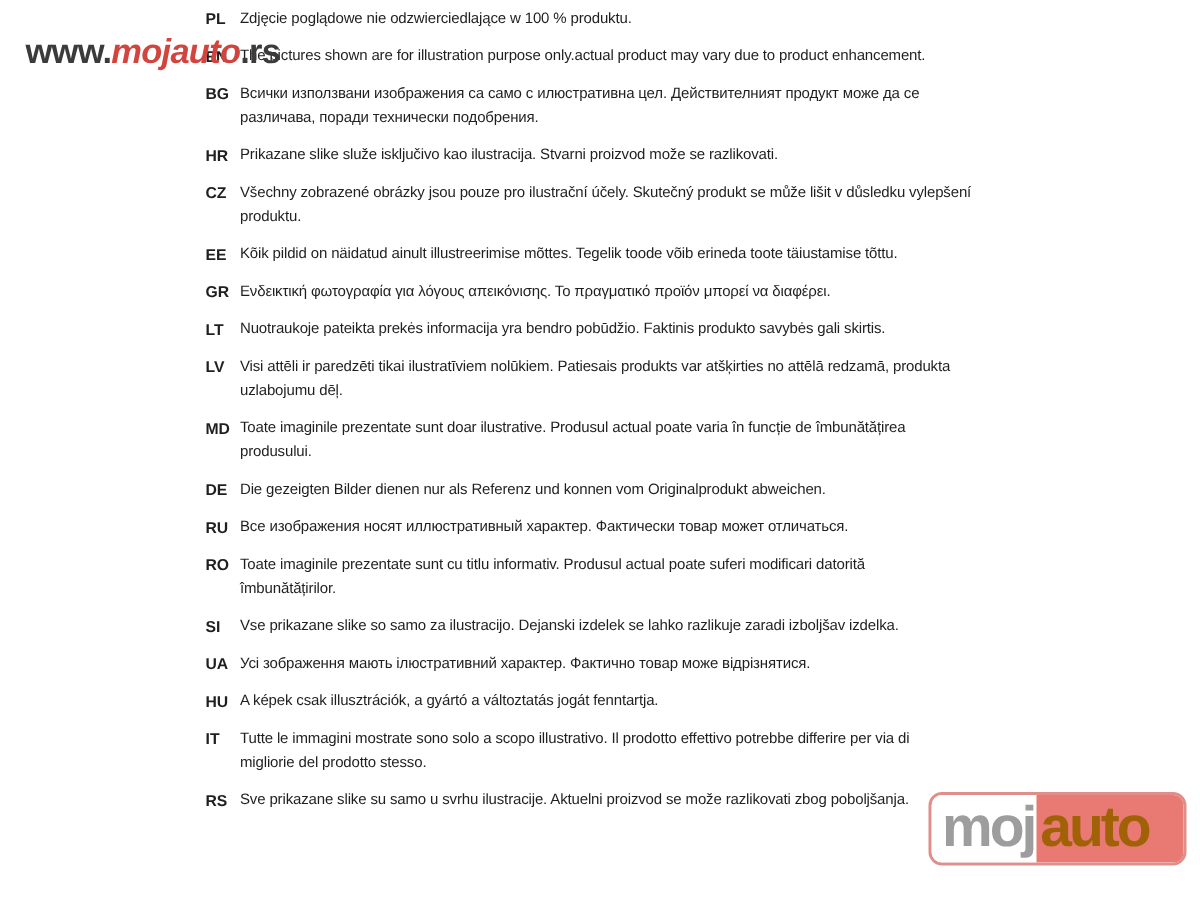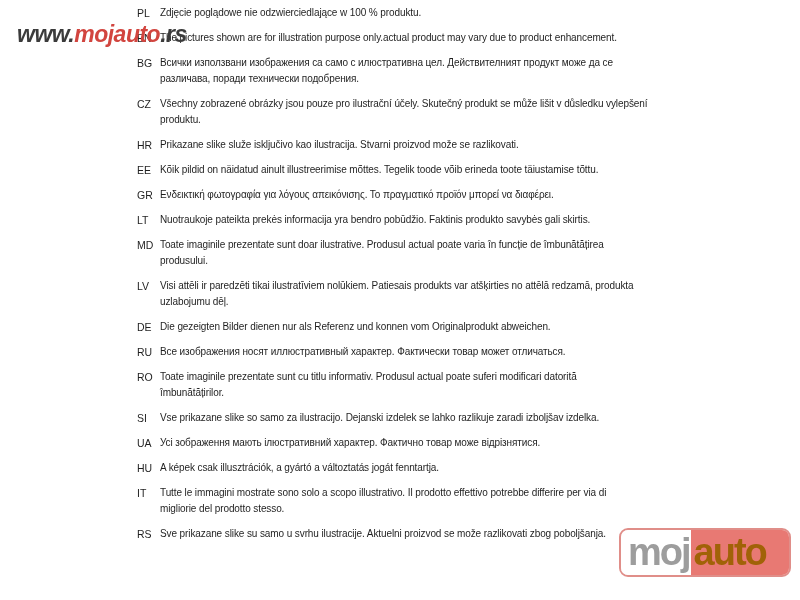--- a/index.html
+++ b/index.html
@@ -19,36 +19,36 @@
     overflow: hidden;
     font-family: "Liberation Sans", sans-serif;
     color: var(--text);
   }
   .page { position: relative; width: 800px; height: 600px; }
 
   .rows { position: absolute; top: 5px; left: 137px; width: 600px; }
   .row { display: flex; margin-bottom: 9px; }
   .row .code {
     flex: 0 0 23px; width: 23px;
-    font-size: 10.5px; font-weight: 400; line-height: 16px;
+    font-size: 10.5px; font-weight: 700; line-height: 16px;
   }
   .row .text {
     width: 548px;
     font-size: 10px; line-height: 16px;
     letter-spacing: -0.1px;
     white-space: pre-line;
   }
   .gap-above { margin-top: 1px; }
 
   .watermark {
     position: absolute; top: 21px; left: 17px;
     font-size: 23px; font-weight: 700; letter-spacing: -0.5px;
     z-index: 5; white-space: nowrap;
   }
-  .wm-dark { color: var(--watermark-dark); font-style: italic; }
+  .wm-dark { color: var(--watermark-dark); }
   .wm-red  { color: var(--brand-red); font-style: italic; }
 
   .logo {
     position: absolute; left: 619px; top: 528px;
     width: 172px; height: 49px;
     display: flex; align-items: center;
     border: 2px solid var(--logo-border);
     border-radius: 9px; overflow: hidden;
     z-index: 4;
     font-weight: 700; font-size: 38px; letter-spacing: -2px; line-height: 45px;
@@ -78,49 +78,49 @@
     <div class="row">
       <span class="code">EN</span>
       <span class="text">The pictures shown are for illustration purpose only.actual product may vary due to product enhancement.</span>
     </div>
     <div class="row">
       <span class="code">BG</span>
       <span class="text">Всички използвани изображения са само с илюстративна цел. Действителният продукт може да се
 различава, поради технически подобрения.</span>
     </div>
     <div class="row">
+      <span class="code">HR</span>
+      <span class="text">Prikazane slike služe isključivo kao ilustracija. Stvarni proizvod može se razlikovati.</span>
+    </div>
+    <div class="row">
       <span class="code">CZ</span>
       <span class="text">Všechny zobrazené obrázky jsou pouze pro ilustrační účely. Skutečný produkt se může lišit v důsledku vylepšení
 produktu.</span>
-    </div>
-    <div class="row">
-      <span class="code">HR</span>
-      <span class="text">Prikazane slike služe isključivo kao ilustracija. Stvarni proizvod može se razlikovati.</span>
     </div>
     <div class="row">
       <span class="code">EE</span>
       <span class="text">Kõik pildid on näidatud ainult illustreerimise mõttes. Tegelik toode võib erineda toote täiustamise tõttu.</span>
     </div>
     <div class="row gap-above">
       <span class="code">GR</span>
       <span class="text">Ενδεικτική φωτογραφία για λόγους απεικόνισης. Το πραγματικό προϊόν μπορεί να διαφέρει.</span>
     </div>
     <div class="row">
       <span class="code">LT</span>
       <span class="text">Nuotraukoje pateikta prekės informacija yra bendro pobūdžio. Faktinis produkto savybės gali skirtis.</span>
     </div>
     <div class="row">
+      <span class="code">LV</span>
+      <span class="text">Visi attēli ir paredzēti tikai ilustratīviem nolūkiem. Patiesais produkts var atšķirties no attēlā redzamā, produkta
+uzlabojumu dēļ.</span>
+    </div>
+    <div class="row">
       <span class="code">MD</span>
       <span class="text">Toate imaginile prezentate sunt doar ilustrative. Produsul actual poate varia în funcție de îmbunătățirea
 produsului.</span>
-    </div>
-    <div class="row">
-      <span class="code">LV</span>
-      <span class="text">Visi attēli ir paredzēti tikai ilustratīviem nolūkiem. Patiesais produkts var atšķirties no attēlā redzamā, produkta
-uzlabojumu dēļ.</span>
     </div>
     <div class="row">
       <span class="code">DE</span>
       <span class="text">Die gezeigten Bilder dienen nur als Referenz und konnen vom Originalprodukt abweichen.</span>
     </div>
     <div class="row">
       <span class="code">RU</span>
       <span class="text">Все изображения носят иллюстративный характер. Фактически товар может отличаться.</span>
     </div>
     <div class="row">

